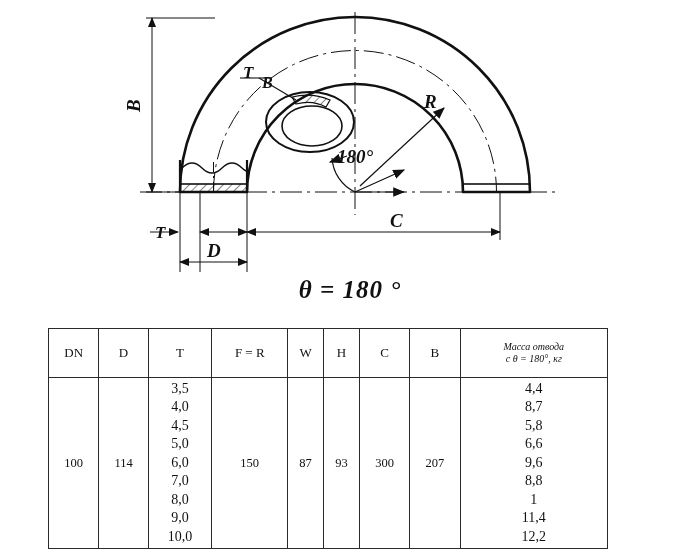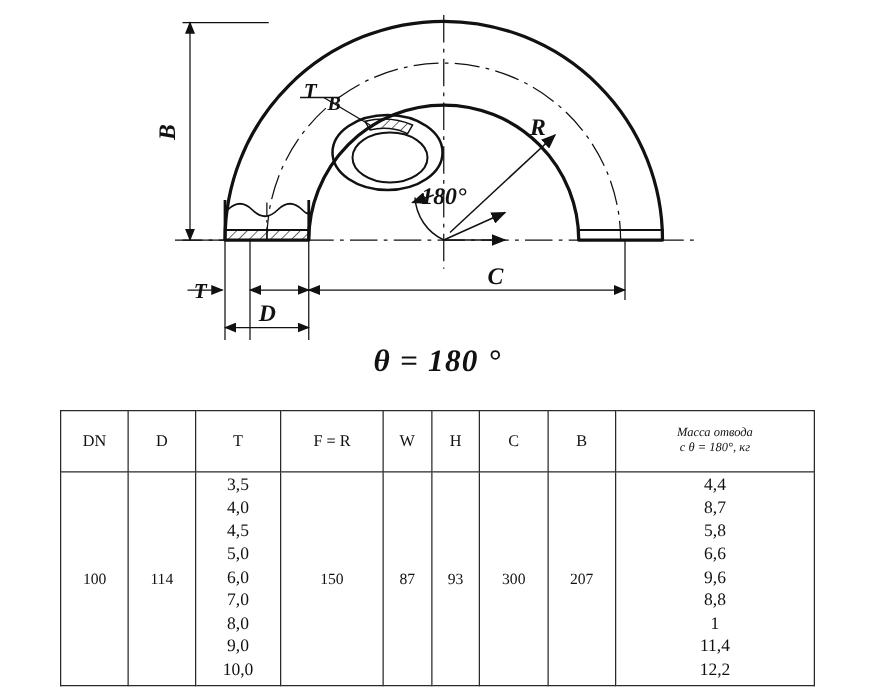--- a/index.html
+++ b/index.html
@@ -41,21 +41,21 @@
     font-style: italic;
     font-weight: bold;
     font-size: 25px;
     letter-spacing: 1px;
     color: #111111;
   }
   #spec-table {
     position: absolute;
     left: 48px;
     top: 328px;
-    width: 604px;
+    width: 560px;
     border-collapse: collapse;
     background: #ffffff;
     font-family: "Liberation Serif", serif;
     font-size: 12.5px;
     color: #111111;
   }
   #spec-table th, #spec-table td {
     border: 1px solid #2a2a2a;
     text-align: center;
     vertical-align: middle;

